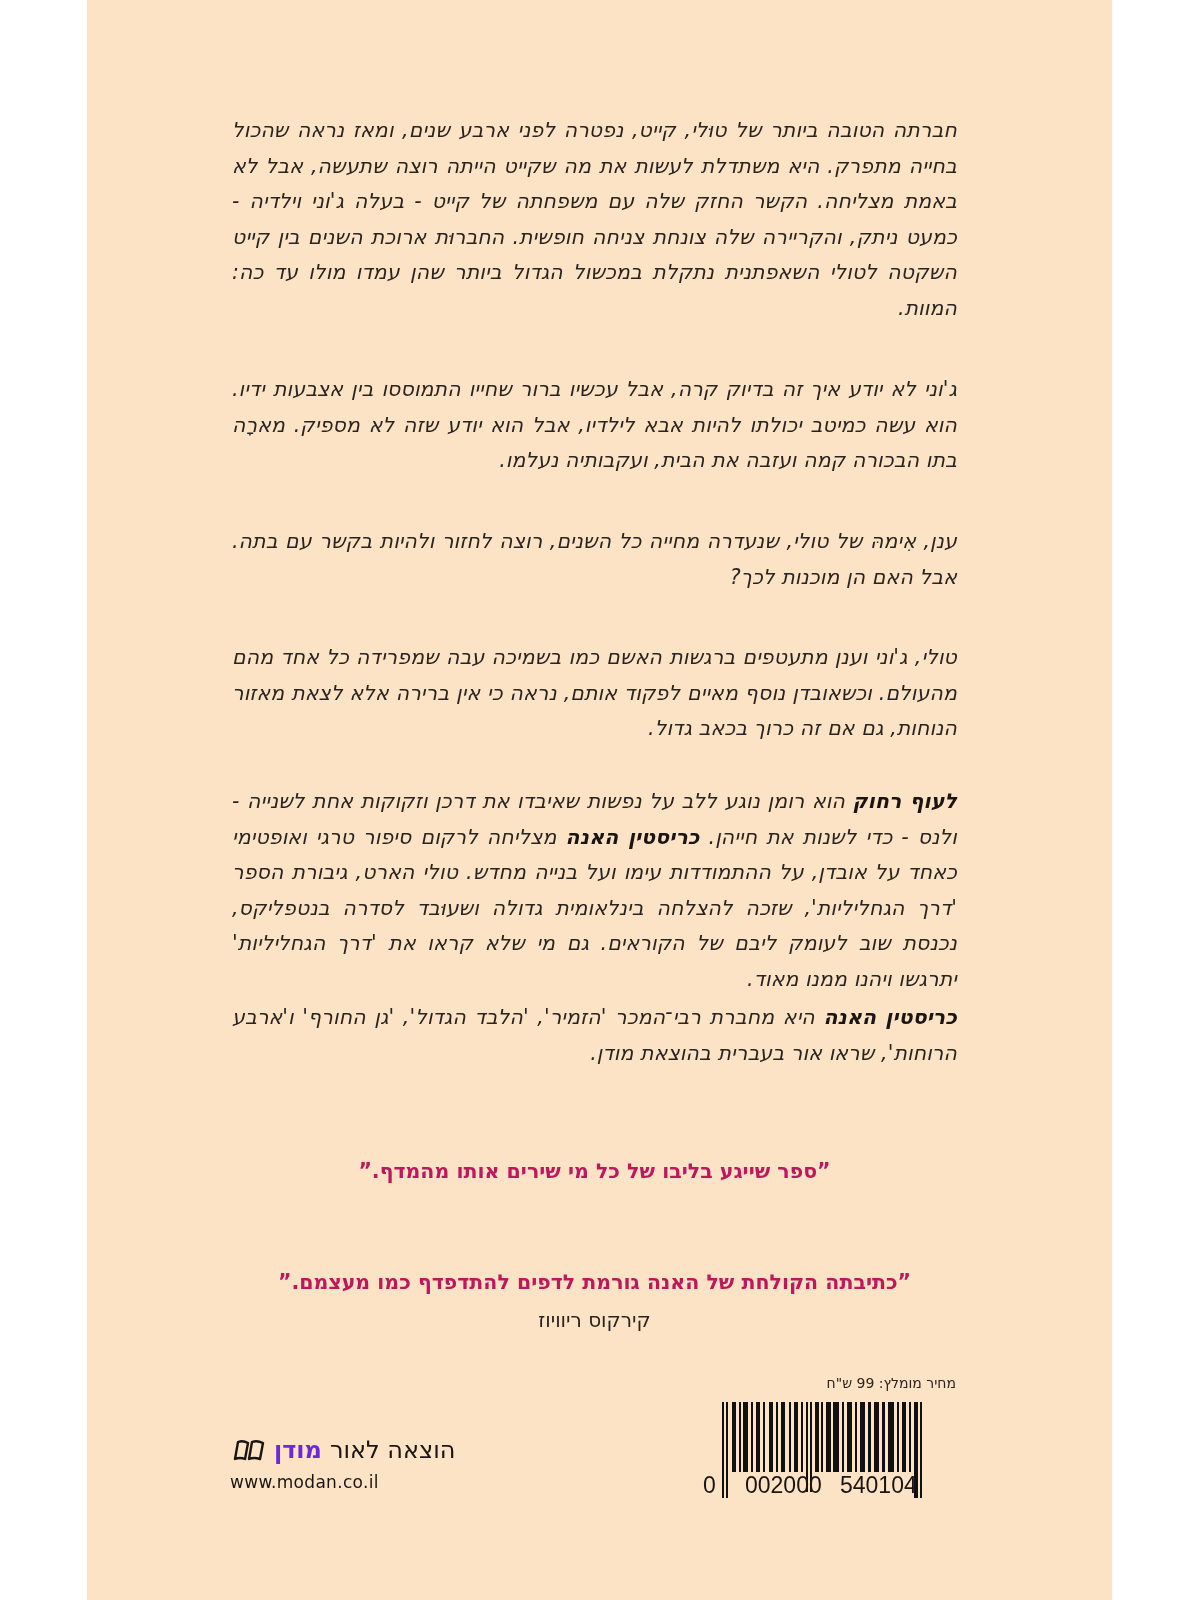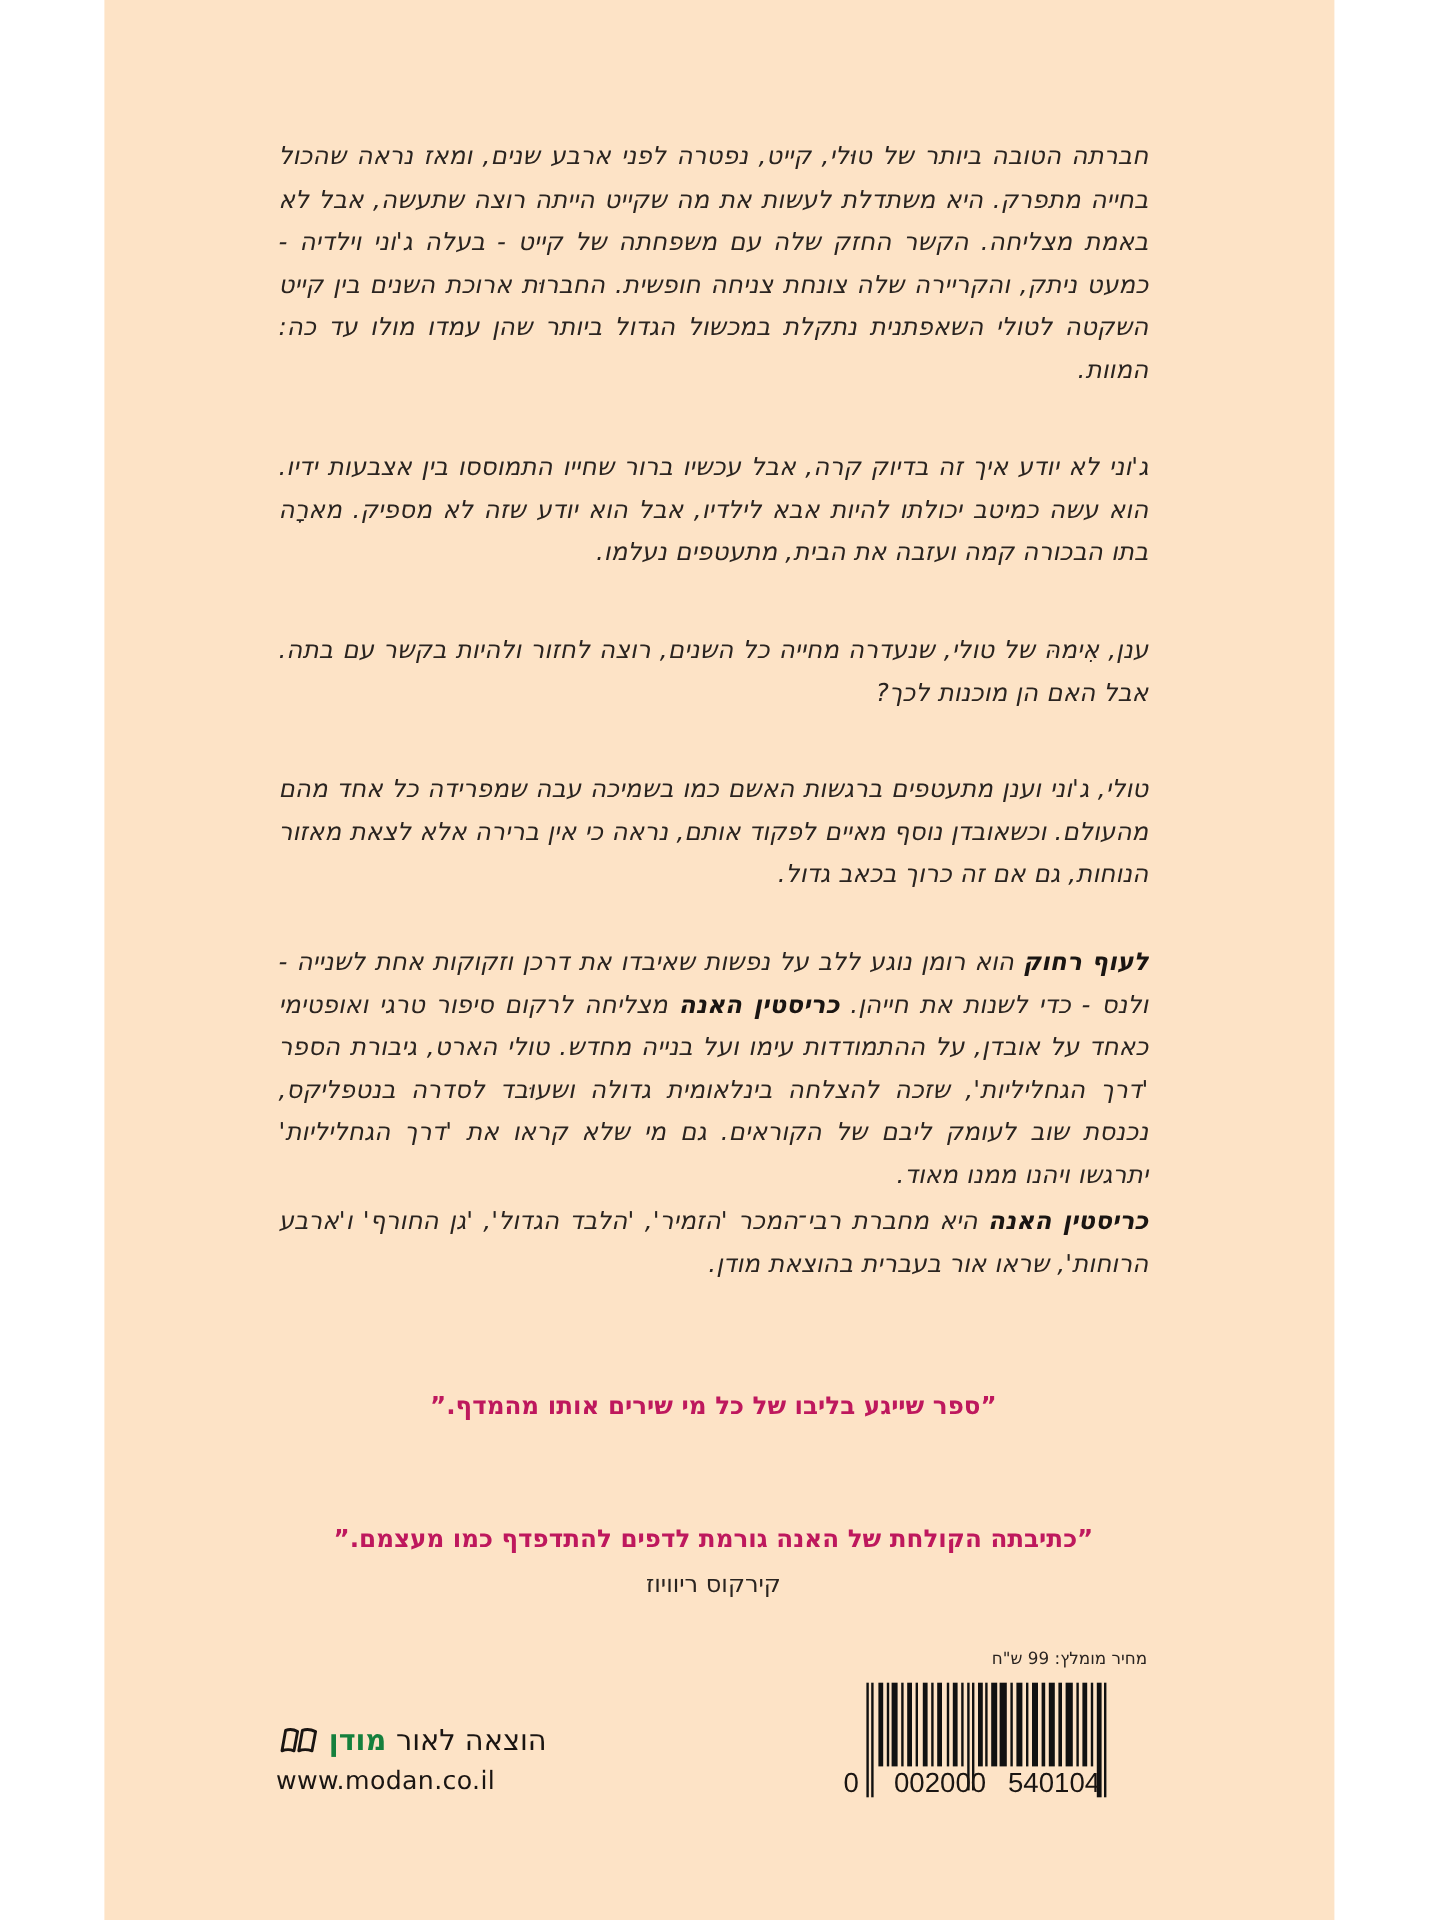--- a/index.html
+++ b/index.html
@@ -42,38 +42,38 @@
     position:absolute; top:1472px; font-family:"Liberation Sans", sans-serif; font-size:23px; color:#1a1512;
   }
   .d-first { left:703px; }
   .d-mid { left:745px; }
   .d-last { left:840px; }
   .publisher {
     position:absolute; left:232px; top:1436px; direction:rtl;
     display:flex; flex-direction:row-reverse; align-items:center; gap:8px;
   }
   .pub-logo { width:34px; height:22px; }
-  .pub-name { font-size:24px; font-weight:bold; color:#15803d; }
+  .pub-name { font-size:24px; font-weight:bold; color:#6d28d9; }
   .pub-tag { font-size:24px; color:#1a1512; }
   .pub-url {
-    position:absolute; left:230px; top:1472px; font-size:21px; color:#1a1512;
+    position:absolute; left:230px; top:1472px; font-size:17px; color:#1a1512;
     font-family:"DejaVu Sans", sans-serif; letter-spacing:0.3px;
   }
 </style>
 </head>
 <body>
 
 <div class="cover"></div>
 
 <div class="body-text p1">
   <p>חברתה הטובה ביותר של טוּלי, קייט, נפטרה לפני ארבע שנים, ומאז נראה שהכול בחייה מתפרק. היא משתדלת לעשות את מה שקייט הייתה רוצה שתעשה, אבל לא באמת מצליחה. הקשר החזק שלה עם משפחתה של קייט - בעלה ג'וני וילדיה - כמעט ניתק, והקריירה שלה צונחת צניחה חופשית. החברוּת ארוכת השנים בין קייט השקטה לטולי השאפתנית נתקלת במכשול הגדול ביותר שהן עמדו מולו עד כה: המוות.</p>
 </div>
 
 <div class="body-text p2">
-  <p>ג'וני לא יודע איך זה בדיוק קרה, אבל עכשיו ברור שחייו התמוססו בין אצבעות ידיו. הוא עשה כמיטב יכולתו להיות אבא לילדיו, אבל הוא יודע שזה לא מספיק. מארָה בתו הבכורה קמה ועזבה את הבית, מתעטפים נעלמו.</p>
+  <p>ג'וני לא יודע איך זה בדיוק קרה, אבל עכשיו ברור שחייו התמוססו בין אצבעות ידיו. הוא עשה כמיטב יכולתו להיות אבא לילדיו, אבל הוא יודע שזה לא מספיק. מארָה בתו הבכורה קמה ועזבה את הבית, ועקבותיה נעלמו.</p>
 </div>
 
 <div class="body-text p3">
   <p>ענן, אִימהּ של טולי, שנעדרה מחייה כל השנים, רוצה לחזור ולהיות בקשר עם בתה. אבל האם הן מוכנות לכך?</p>
 </div>
 
 <div class="body-text p4">
   <p>טולי, ג'וני וענן מתעטפים ברגשות האשם כמו בשמיכה עבה שמפרידה כל אחד מהם מהעולם. וכשאובדן נוסף מאיים לפקוד אותם, נראה כי אין ברירה אלא לצאת מאזור הנוחות, גם אם זה כרוך בכאב גדול.</p>
 </div>
 

